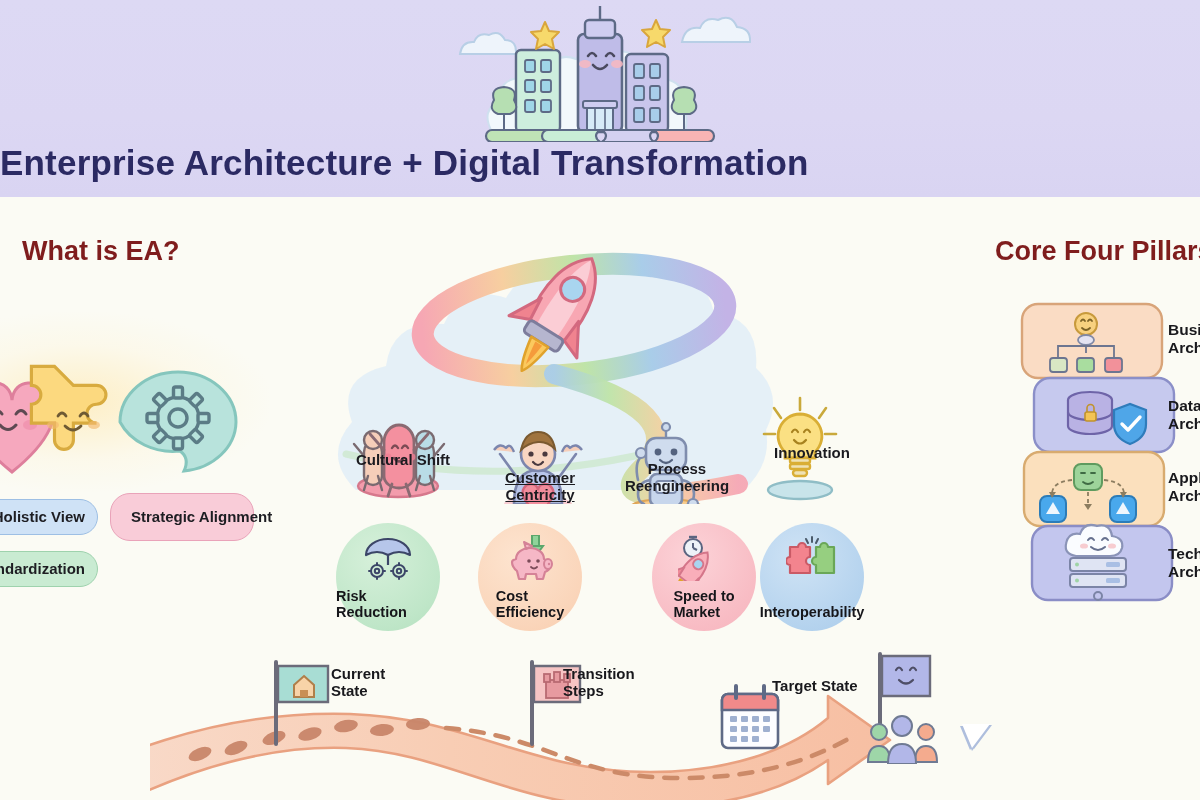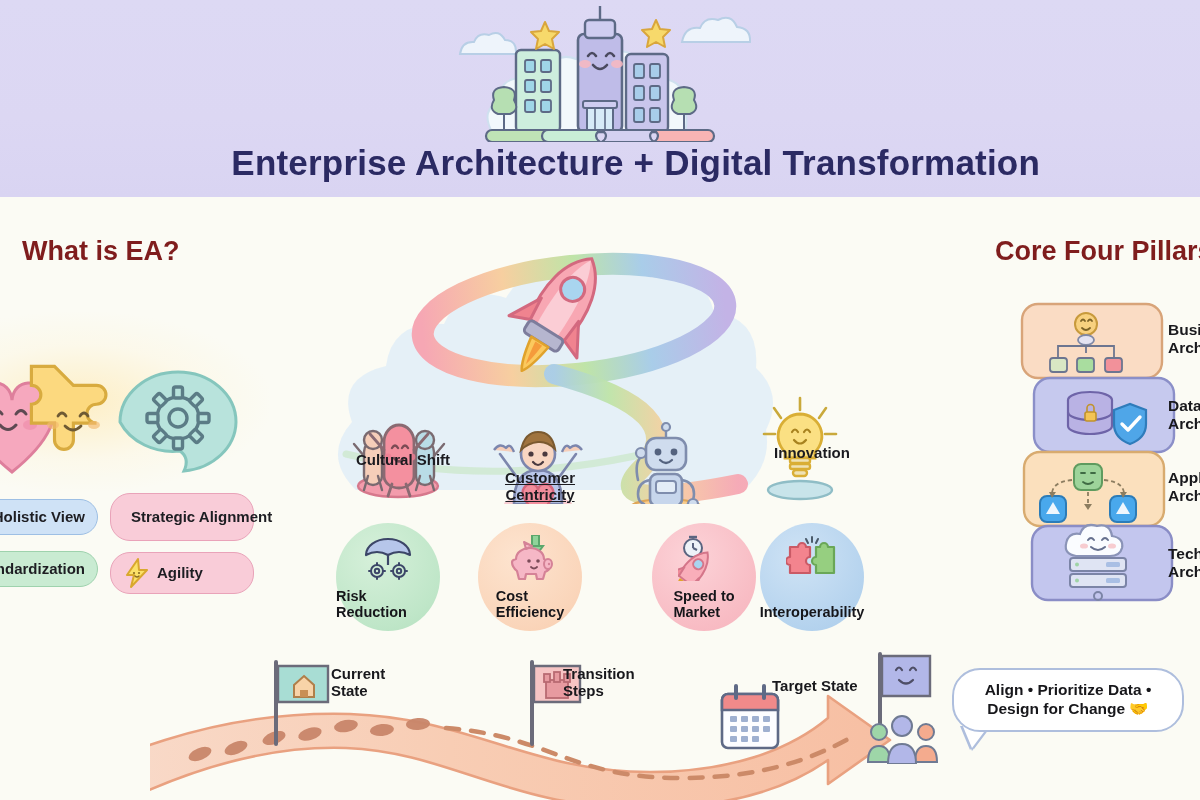--- a/index.html
+++ b/index.html
@@ -18,21 +18,21 @@
   
   #header-band {
     position: absolute; left: 0; top: 0;
     width: 1200px; height: 197px;
     background: linear-gradient(180deg, #ddd9f4 0%, #dcd7f3 60%, #d9d4f2 100%);
     overflow: hidden;
   }
   #header-title {
     position: absolute; left: 0; top: 143px;
     width: 1040px;
-    text-align: right;
+    text-align: left;
     font-size: 35px;
     font-weight: bold;
     letter-spacing: .2px;
     color: #2b2a63;
   }
   #header-art {
     position: absolute; left: 430px; top: 2px;
     width: 340px; height: 140px;
   }
 
@@ -326,29 +326,20 @@
     <svg width="30" height="30" viewBox="0 0 30 30">
       <circle cx="14" cy="16" r="11" fill="#fdf0f3" stroke="#c75f7f" stroke-width="2"></circle>
       <circle cx="14" cy="16" r="7" fill="none" stroke="#c75f7f" stroke-width="2"></circle>
       <circle cx="14" cy="16" r="3" fill="#c75f7f"></circle>
       <line x1="14" y1="16" x2="27" y2="3" stroke="#5e7fa8" stroke-width="2.4" stroke-linecap="round"></line>
       <path d="M23 3 l5-1 l-1 5z" fill="#5e7fa8"></path>
     </svg>
     <span class="pill-text">Strategic
 Alignment</span>
   </div>
-  <div class="pill" id="pill-agility">
-    <svg width="26" height="30" viewBox="0 0 26 30">
-      <path d="M14 1 L3 17 h7 l-3 12 L23 12 h-8 z" fill="#fbe169" stroke="#d9a82e" stroke-width="2" stroke-linejoin="round"></path>
-      <circle cx="10" cy="15" r="1.1" fill="#8a6c20"></circle>
-      <circle cx="15" cy="15" r="1.1" fill="#8a6c20"></circle>
-      <path d="M11 18 q2 2 4 0" stroke="#8a6c20" stroke-width="1.3" fill="none" stroke-linecap="round"></path>
-    </svg>
-    <span class="pill-text">Agility</span>
-  </div>
 
   <svg id="center-cloud" viewBox="0 0 590 282">
     <defs>
       <linearGradient id="rainbow" x1="0" y1="0" x2="1" y2="0">
         <stop offset="0%" stop-color="#f6a7b4"></stop>
         <stop offset="28%" stop-color="#f7cfa0"></stop>
         <stop offset="52%" stop-color="#bfe4a8"></stop>
         <stop offset="74%" stop-color="#a9cde9"></stop>
         <stop offset="100%" stop-color="#c3b3e6"></stop>
       </linearGradient>
@@ -464,20 +455,22 @@
         <rect x="26" y="66" width="20" height="5" rx="2"></rect>
         <rect x="29" y="72" width="14" height="6" rx="3"></rect>
       </g>
       <ellipse cx="36" cy="92" rx="32" ry="9" fill="#c8e4ea" stroke="#8fbdc6" stroke-width="2.4"></ellipse>
     </g>
   </svg>
 
   <div class="stage-label" id="label-cultural-shift">Cultural Shift</div>
   <div class="stage-label" id="label-customer-centricity">Customer
 Centricity</div>
+  <div class="stage-label" id="label-process-reeng">Process
+Reengineering</div>
   <div class="stage-label" id="label-innovation">Innovation</div>
 
   <div class="benefit" id="benefit-risk">
     <svg class="b-icon" viewBox="0 0 52 46">
       <path d="M4 20 a22 16 0 0 1 44 0 q-11-6-22 0 q-11-6-22 0z" fill="#b6c6ea" stroke="#3c4668" stroke-width="2.2" stroke-linejoin="round"></path>
       <line x1="26" y1="20" x2="26" y2="30" stroke="#3c4668" stroke-width="2.2"></line>
       <g fill="none" stroke="#3c4668" stroke-width="2">
         <circle cx="15" cy="36" r="6"></circle>
           <circle cx="15" cy="36" r="2.2"></circle>
         <circle cx="37" cy="36" r="6"></circle>
@@ -632,24 +625,20 @@
       <circle cx="13" cy="20" r="8" fill="#9ed6a8"></circle>
       <path d="M2 50 q0-16 11-16 q11 0 11 16z" fill="#9ed6a8"></path>
       <circle cx="60" cy="20" r="8" fill="#f4ab8e"></circle>
       <path d="M49 50 q0-16 11-16 q11 0 11 16z" fill="#f4ab8e"></path>
       <circle cx="36" cy="14" r="10" fill="#b2b7e8"></circle>
       <path d="M22 52 q0-20 14-20 q14 0 14 20z" fill="#b2b7e8"></path>
     </g>
   </svg>
 
   <div id="bubble-tail"></div>
-  <div id="bubble">
-    <span id="bubble-text">Align • Prioritize Data •
-Design for Change 🤝</span>
-  </div>
 
   <div class="sec-heading" id="heading-core-pillars">Core Four Pillars</div>
 
   <svg id="pillar-stack" viewBox="0 0 182 312">
 
     <g>
       <rect x="4" y="4" width="140" height="74" rx="16" fill="#fadcc4" stroke="#d8a479" stroke-width="2.4"></rect>
       <circle cx="68" cy="24" r="11" fill="#f8d17f" stroke="#c89a3c" stroke-width="2"></circle>
       <g stroke="#7d6327" stroke-width="1.8" fill="none" stroke-linecap="round">
         <path d="M63 21 q2-3 4 0"></path>

